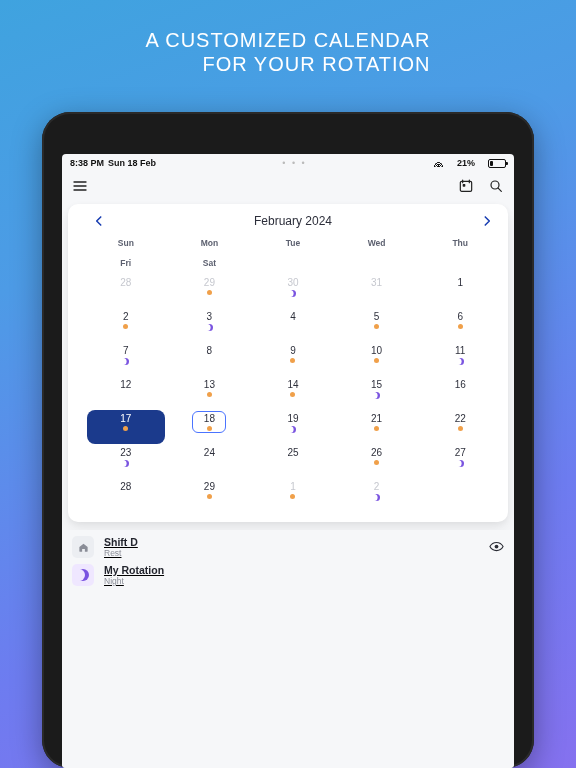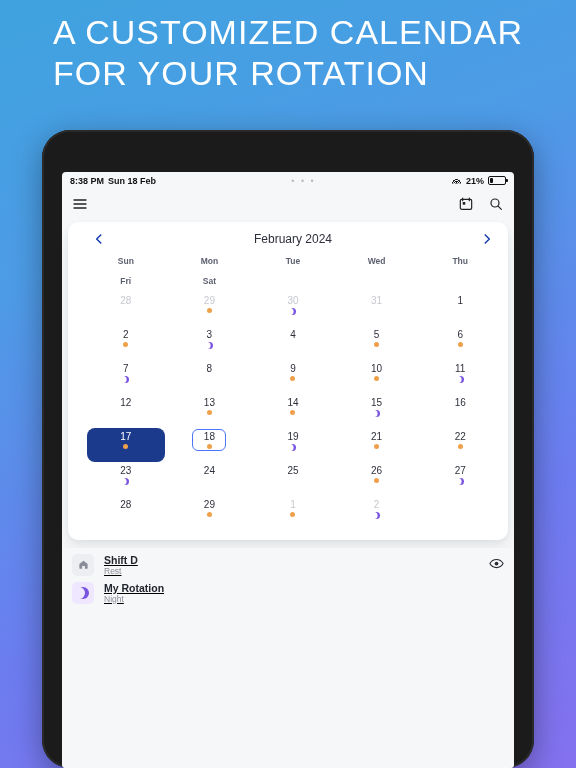--- a/index.html
+++ b/index.html
@@ -3,22 +3,22 @@
 <meta charset="utf-8">
 <style>
   * { box-sizing: border-box; margin: 0; padding: 0; }
   html, body { width: 576px; height: 768px; overflow: hidden; font-family: -apple-system, "Helvetica Neue", Arial, sans-serif; }
   .bg {
     width: 576px; height: 768px;
     background: linear-gradient(160deg, #3fa3df 0%, #4d9be6 30%, #6d7cf0 70%, #8571ef 100%);
     display: flex; flex-direction: column; align-items: center;
   }
   .headline {
-    color: #ffffff; font-size: 34px; letter-spacing: 1px; font-weight: 300;
-    text-align: left; margin-top: 12px; line-height: 1.2;
+    color: #ffffff; font-size: 20px; letter-spacing: 1px; font-weight: 300;
+    text-align: right; margin-top: 28px; line-height: 1.2;
   }
   .tablet {
     margin-top: 36px;
     width: 492px; height: 752px;
     background: #1b1b1b;
     border-radius: 28px;
     padding: 42px 20px 0 20px;
     box-shadow: 0 8px 30px rgba(0,0,0,.35), inset 0 0 0 2px #2a2a2a;
     position: relative;
   }
@@ -29,21 +29,21 @@
     overflow: hidden;
     display: flex; flex-direction: column;
     font-size: 10px;
   }
   .status-bar {
     height: 18px; display: flex; align-items: center; justify-content: space-between;
     padding: 0 8px; color: #111; font-size: 9px; font-weight: 600;
   }
   .status-left { display: flex; gap: 4px; }
   .status-center { color: #bbb; letter-spacing: 2px; font-weight: 400; }
-  .status-right { display: flex; align-items: flex-start; gap: 4px; }
+  .status-right { display: flex; align-items: center; gap: 13px; }
   .wifi { width: 11px; height: 8px; position: relative; }
   .wifi::before { content:""; position:absolute; inset:0; background:
     radial-gradient(circle at 50% 100%, #111 1.5px, transparent 1.6px),
     radial-gradient(circle at 50% 100%, transparent 2.2px, #111 2.3px, #111 3px, transparent 3.1px),
     radial-gradient(circle at 50% 100%, transparent 3.8px, #111 3.9px, #111 4.6px, transparent 4.7px);
     clip-path: polygon(0 100%, 50% 0, 100% 100%);
   }
   .battery { width: 18px; height: 9px; border: 1px solid #111; border-radius: 2px; position: relative; }
   .battery::after { content:""; position:absolute; right:-3px; top:2px; width:2px; height:3px; background:#111; border-radius:0 1px 1px 0; }
   .battery .fill { position:absolute; left:1px; top:1px; bottom:1px; width:20%; background:#111; border-radius:1px; }

